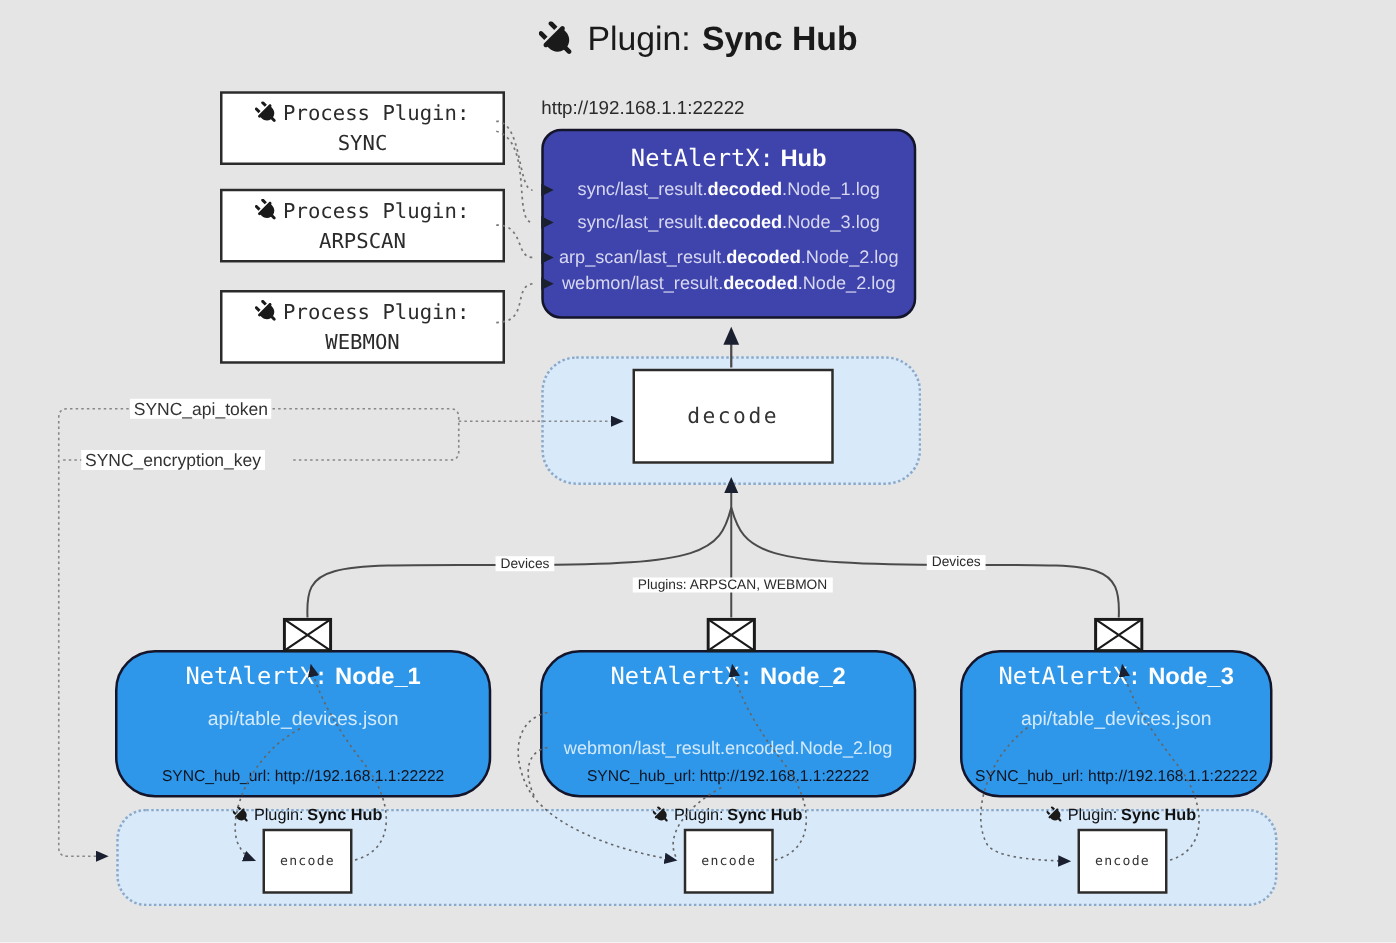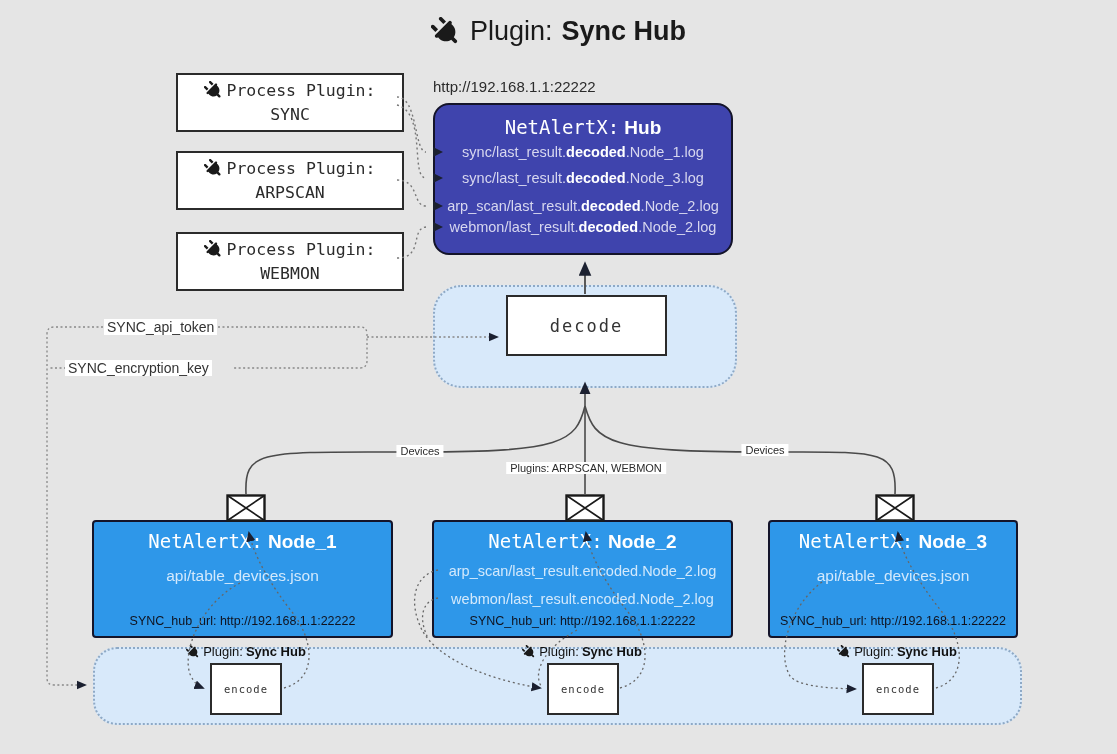--- a/index.html
+++ b/index.html
@@ -39,21 +39,21 @@
 
   
   .tok{position:absolute;font-size:14px;color:#333;background:#fff;padding:0 3px;z-index:6;}
 
   
   .elab{position:absolute;font-size:11px;color:#2b2b2b;background:#fff;padding:0 4px;
         z-index:6;transform:translateX(-50%);white-space:nowrap;}
 
   
   .node{position:absolute;top:520px;height:118px;background:#2e97e9;border:2px solid #14142a;
-        border-radius:4px;box-sizing:border-box;color:#fff;text-align:center;z-index:2;}
+        border-radius:32px;box-sizing:border-box;color:#fff;text-align:center;z-index:2;}
   .node-title{position:absolute;top:8px;width:100%;font-size:19px;}
   .node-file{position:absolute;width:100%;color:#d3e9fc;line-height:1;}
   .node-url{position:absolute;bottom:8px;width:100%;font-size:12.5px;color:#10131f;}
 
   .env{position:absolute;top:494px;width:40px;height:28px;z-index:3;}
 
   
   .enc-label{position:absolute;top:644px;width:160px;display:flex;align-items:center;
              justify-content:center;gap:3px;font-size:13px;color:#111;z-index:2;}
   .enc-label .plug{width:14px;height:14px;}
@@ -130,21 +130,21 @@
     </div>
     <div class="hub-log" style="top:94px">
       <span>arp_scan/last_result.</span><span class="b">decoded</span><span>.Node_2.log</span>
     </div>
     <div class="hub-log" style="top:115px">
       <span>webmon/last_result.</span><span class="b">decoded</span><span>.Node_2.log</span>
     </div>
   </div>
 
   <div class="panel" style="left:433px;top:285px;width:304px;height:103px"></div>
-  <div class="wbox" style="left:506px;top:295px;width:161px;height:61px;font-size:17px;letter-spacing:2px">decode</div>
+  <div class="wbox" style="left:506px;top:295px;width:161px;height:76px;font-size:17px;letter-spacing:2px">decode</div>
 
   <div class="tok" style="left:104px;top:319px">SYNC_api_token</div>
   <div class="tok" style="left:65px;top:360px">SYNC_encryption_key</div>
 
   <div class="elab" style="left:420px;top:445px">Devices</div>
   <div class="elab" style="left:586px;top:462px">Plugins: ARPSCAN, WEBMON</div>
   <div class="elab" style="left:765px;top:444px">Devices</div>
 
   <div class="node" style="left:92px;width:301px">
     <div class="node-title">
@@ -152,21 +152,20 @@
       <span class="b">Node_1</span>
     </div>
     <div class="node-file" style="top:46px;font-size:15.5px">api/table_devices.json</div>
     <div class="node-url">SYNC_hub_url: http://192.168.1.1:22222</div>
   </div>
   <div class="node" style="left:432px;width:301px">
     <div class="node-title">
       <span class="mono">NetAlertX:</span>
       <span class="b">Node_2</span>
     </div>
-    <div class="node-file" style="top:42px;font-size:14.5px">arp_scan/last_result.encoded.Node_2.log</div>
     <div class="node-file" style="top:70px;font-size:14.5px">webmon/last_result.encoded.Node_2.log</div>
     <div class="node-url">SYNC_hub_url: http://192.168.1.1:22222</div>
   </div>
   <div class="node" style="left:768px;width:250px">
     <div class="node-title">
       <span class="mono">NetAlertX:</span>
       <span class="b">Node_3</span>
     </div>
     <div class="node-file" style="top:46px;font-size:15.5px">api/table_devices.json</div>
     <div class="node-url">SYNC_hub_url: http://192.168.1.1:22222</div>

